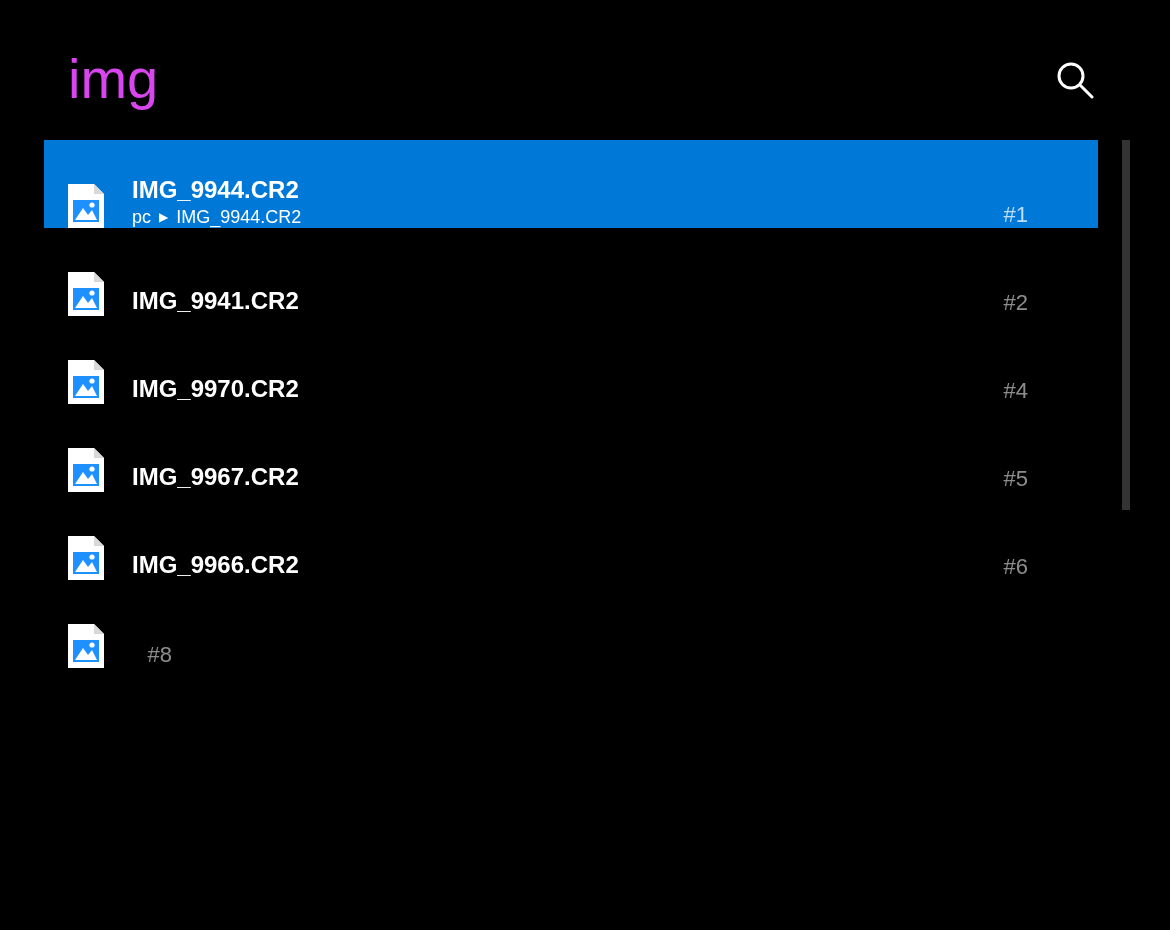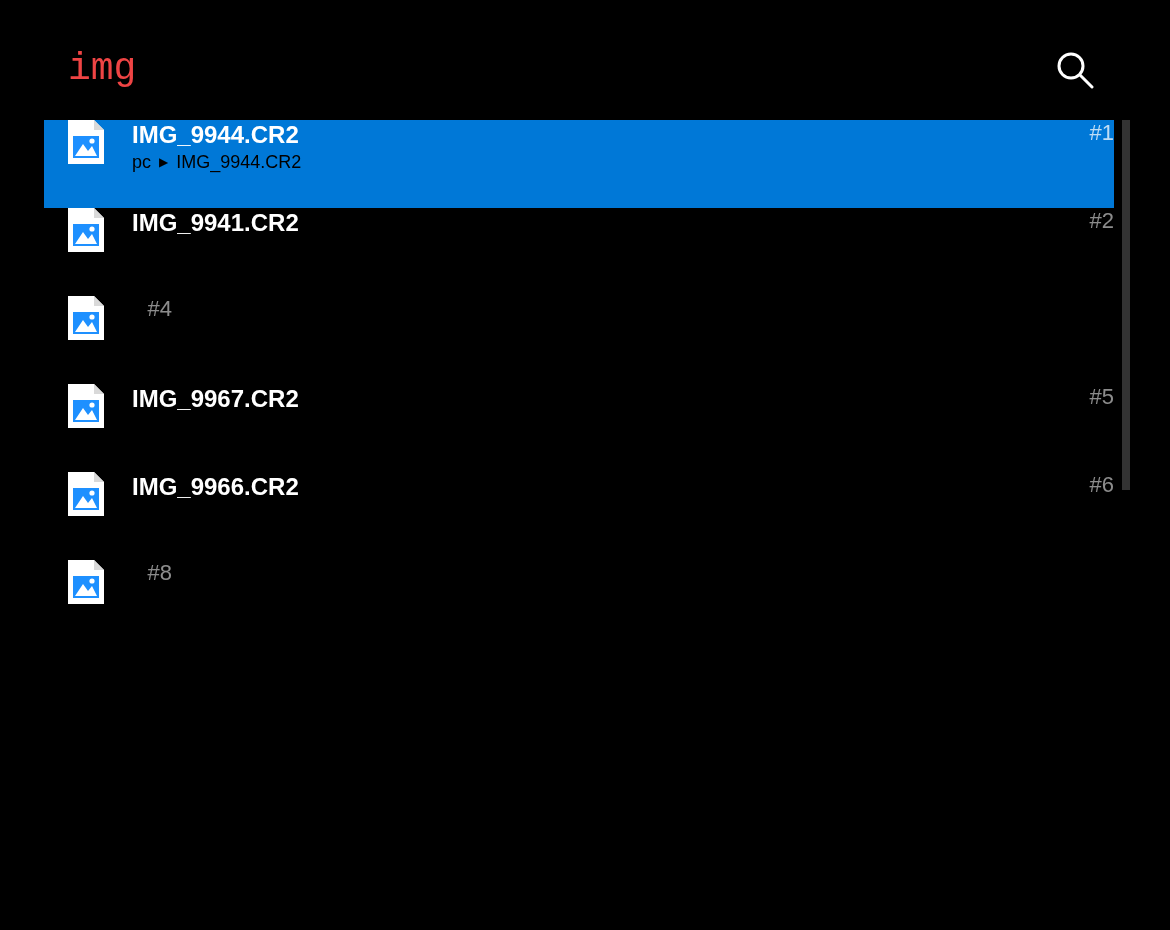--- a/index.html
+++ b/index.html
@@ -23,24 +23,24 @@
     align-items: center;
     padding: 48px 68px 30px 68px;
   }
   .search-input-wrap {
     flex: 1;
     position: relative;
   }
   .search-input {
     background: transparent;
     border: none;
-    color: #ef4444;
-    font-size: 38px;
+    color: #d946ef;
+    font-size: 56px;
     font-weight: 300;
-    font-family: Liberation Mono, monospace;
+    font-family: Liberation Sans, sans-serif;
     width: 100%;
     outline: none;
     caret-color: #fff;
     padding: 0;
     line-height: 1.1;
   }
   .search-icon {
     width: 40px;
     height: 40px;
     margin-left: 20px;
@@ -51,24 +51,25 @@
     position: relative;
     overflow: hidden;
     padding-left: 44px;
     padding-right: 0;
   }
   .results-inner {
     height: 100%;
   }
   .result-row {
     display: flex;
-    align-items: flex-start;
+    align-items: flex-end;
     height: 88px;
     padding-left: 24px;
-    margin-right: 56px;
+    padding-right: 70px;
+    margin-right: 72px;
     color: #fff;
     cursor: pointer;
   }
   .result-row.selected {
     background: #0078d7;
   }
   .file-icon {
     width: 36px;
     height: 44px;
     flex-shrink: 0;
@@ -87,21 +88,21 @@
     line-height: 1.25;
     white-space: nowrap;
     overflow: hidden;
     text-overflow: ellipsis;
   }
   .result-row.selected .row-title {
     font-weight: 600;
   }
   .row-path {
     font-size: 18px;
-    color: #000000;
+    color: #ffffff;
     display: flex;
     align-items: center;
     gap: 8px;
     margin-top: 2px;
   }
   .row-path .chev {
     font-size: 12px;
   }
   .row-rank {
     font-size: 22px;
@@ -184,20 +185,23 @@
       <div class="result-row">
         <span class="file-icon">
           <svg viewBox="0 0 36 44" width="36" height="44">
             <polygon points="0,0 26,0 36,10 36,44 0,44" fill="#ffffff"></polygon>
             <polygon points="26,0 26,10 36,10" fill="#d9d9d9"></polygon>
             <rect x="5" y="16" width="26" height="22" fill="#1e90ff"></rect>
             <polygon points="7,36 15,24 20,31 24,26 29,36" fill="#ffffff"></polygon>
             <circle cx="24" cy="21" r="2.6" fill="#ffffff"></circle>
           </svg>
         </span>
+        <div class="row-text">
+          <div class="row-title">IMG_9970.CR2</div>
+        </div>
         <div class="row-rank">#4</div>
       </div>
 
       <div class="result-row">
         <span class="file-icon">
           <svg viewBox="0 0 36 44" width="36" height="44">
             <polygon points="0,0 26,0 36,10 36,44 0,44" fill="#ffffff"></polygon>
             <polygon points="26,0 26,10 36,10" fill="#d9d9d9"></polygon>
             <rect x="5" y="16" width="26" height="22" fill="#1e90ff"></rect>
             <polygon points="7,36 15,24 20,31 24,26 29,36" fill="#ffffff"></polygon>

